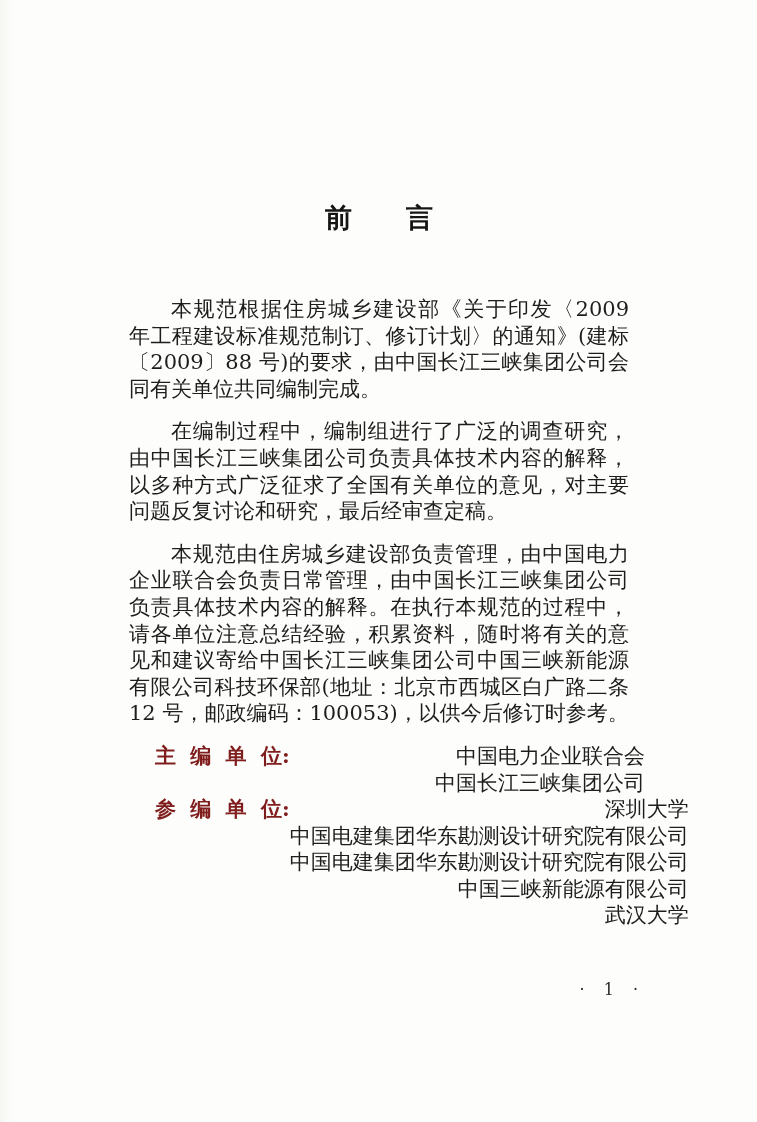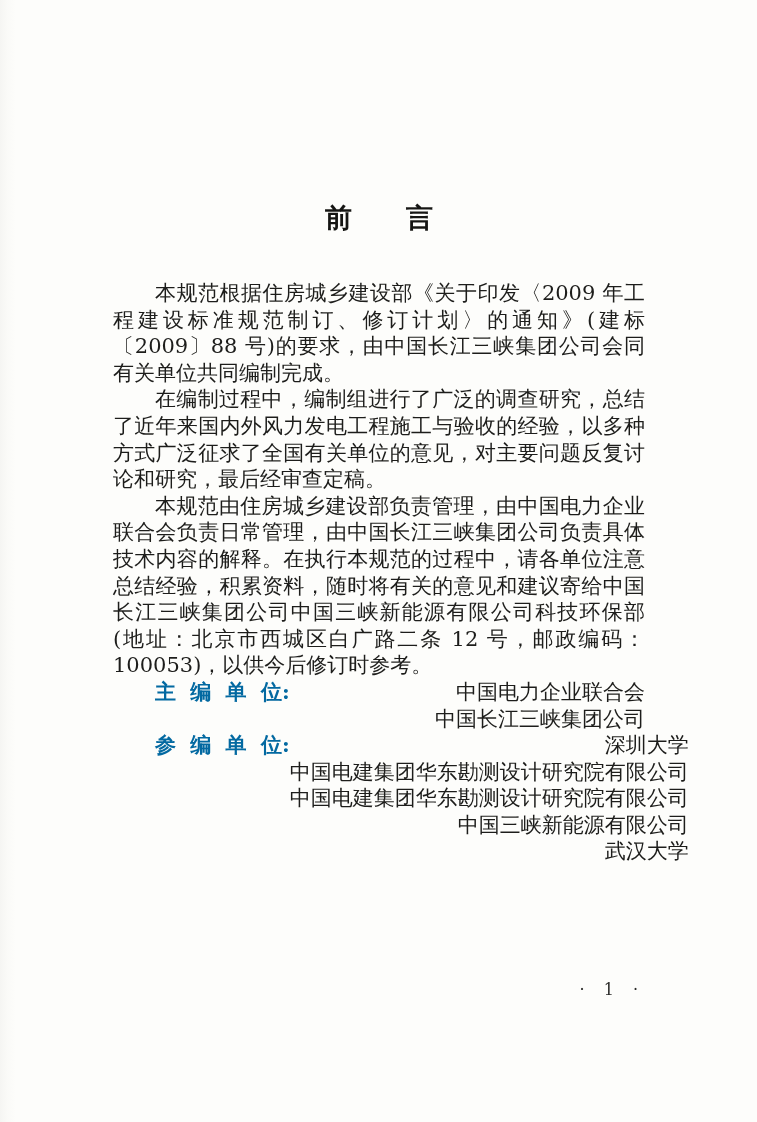--- a/index.html
+++ b/index.html
@@ -40,34 +40,34 @@
     position: absolute;
     top: 280px;
     left: 113px;
     width: 532px;
     font-size: 21px;
     line-height: 26.6px;
     text-align: justify;
     text-justify: inter-ideograph;
   }
   .para {
-    margin: 0;
+    margin: 16px;
     text-indent: 2em;
   }
   .editor-row {
     display: flex;
     align-items: flex-start;
     padding-left: 42px;
   }
   .editor-label {
     flex: 0 0 auto;
     font-weight: 700;
     white-space: pre;
     word-spacing: 7px;
-    color: #0369a1;
+    color: #7f1d1d;
   }
   .editor-units {
     flex: 1 1 auto;
     text-align: right;
   }
   .editor-unit {
     white-space: nowrap;
   }
   .page-number {
     position: absolute;
@@ -81,21 +81,21 @@
 </head>
 <body>
 
 <div class="page">
   <div class="scan-edge"></div>
 
   <h1 class="doc-title">前　　言</h1>
 
   <div class="doc-body">
     <p class="para">本规范根据住房城乡建设部《关于印发〈2009 年工程建设标准规范制订、修订计划〉的通知》(建标〔2009〕88 号)的要求，由中国长江三峡集团公司会同有关单位共同编制完成。</p>
-    <p class="para">在编制过程中，编制组进行了广泛的调查研究，总结了近年来国内外风力发电工程施工与验收的经验，以多种方式广泛征求了全国有关单位的意见，对主要问题反复讨论和研究，最后经审查定稿。</p>
+    <p class="para">在编制过程中，编制组进行了广泛的调查研究，由中国长江三峡集团公司负责具体技术内容的解释，以多种方式广泛征求了全国有关单位的意见，对主要问题反复讨论和研究，最后经审查定稿。</p>
     <p class="para">本规范由住房城乡建设部负责管理，由中国电力企业联合会负责日常管理，由中国长江三峡集团公司负责具体技术内容的解释。在执行本规范的过程中，请各单位注意总结经验，积累资料，随时将有关的意见和建议寄给中国长江三峡集团公司中国三峡新能源有限公司科技环保部(地址：北京市西城区白广路二条 12 号，邮政编码：100053)，以供今后修订时参考。</p>
 
     <div class="editor-row">
       <span class="editor-label">主 编 单 位:</span>
       <div class="editor-units">
         <div class="editor-unit">中国电力企业联合会</div>
         <div class="editor-unit">中国长江三峡集团公司</div>
       </div>
     </div>
 

